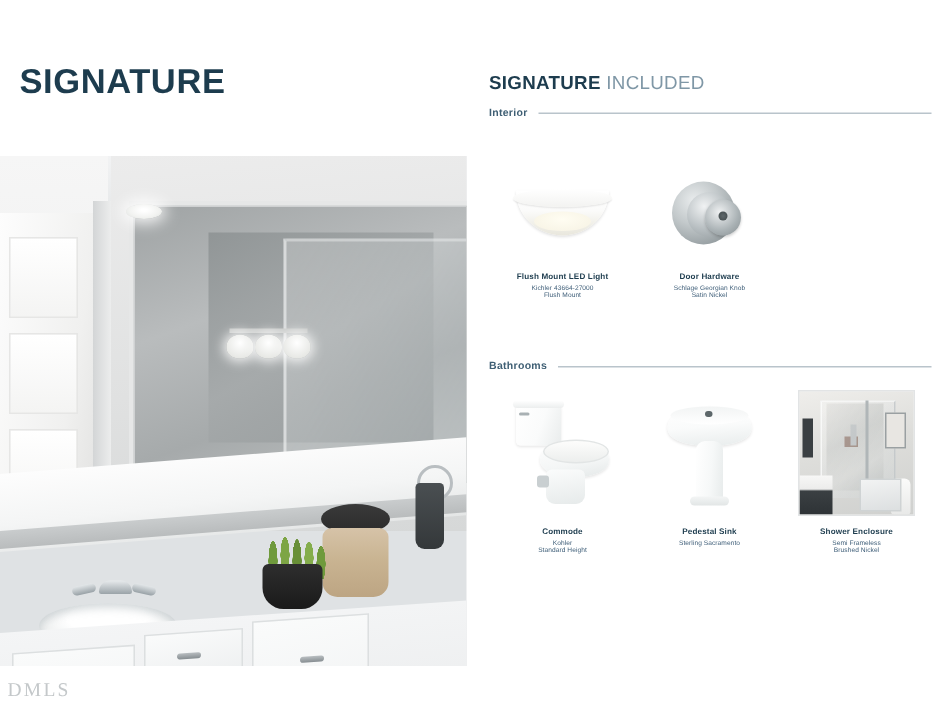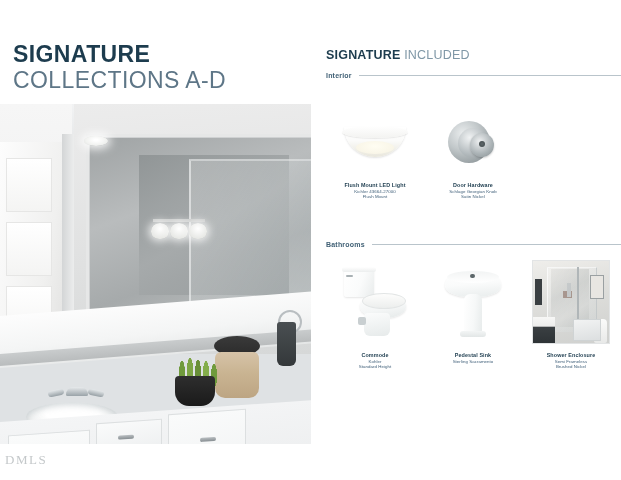--- a/index.html
+++ b/index.html
@@ -456,21 +456,20 @@
 </style>
 </head>
 <body>
 
 <div class="page">
 
   <div class="left-col">
 
     <div class="title-block">
       <div class="title-line1">SIGNATURE</div>
-      <div class="title-line2">COLLECTIONS A-D</div>
     </div>
 
     <div class="hero">
       <div class="hero-ceiling"></div>
       <div class="hero-wall-right"></div>
       <div class="hero-wall-left"></div>
 
       <div class="door">
         <div class="door-panel p1"></div>
         <div class="door-panel p2"></div>

